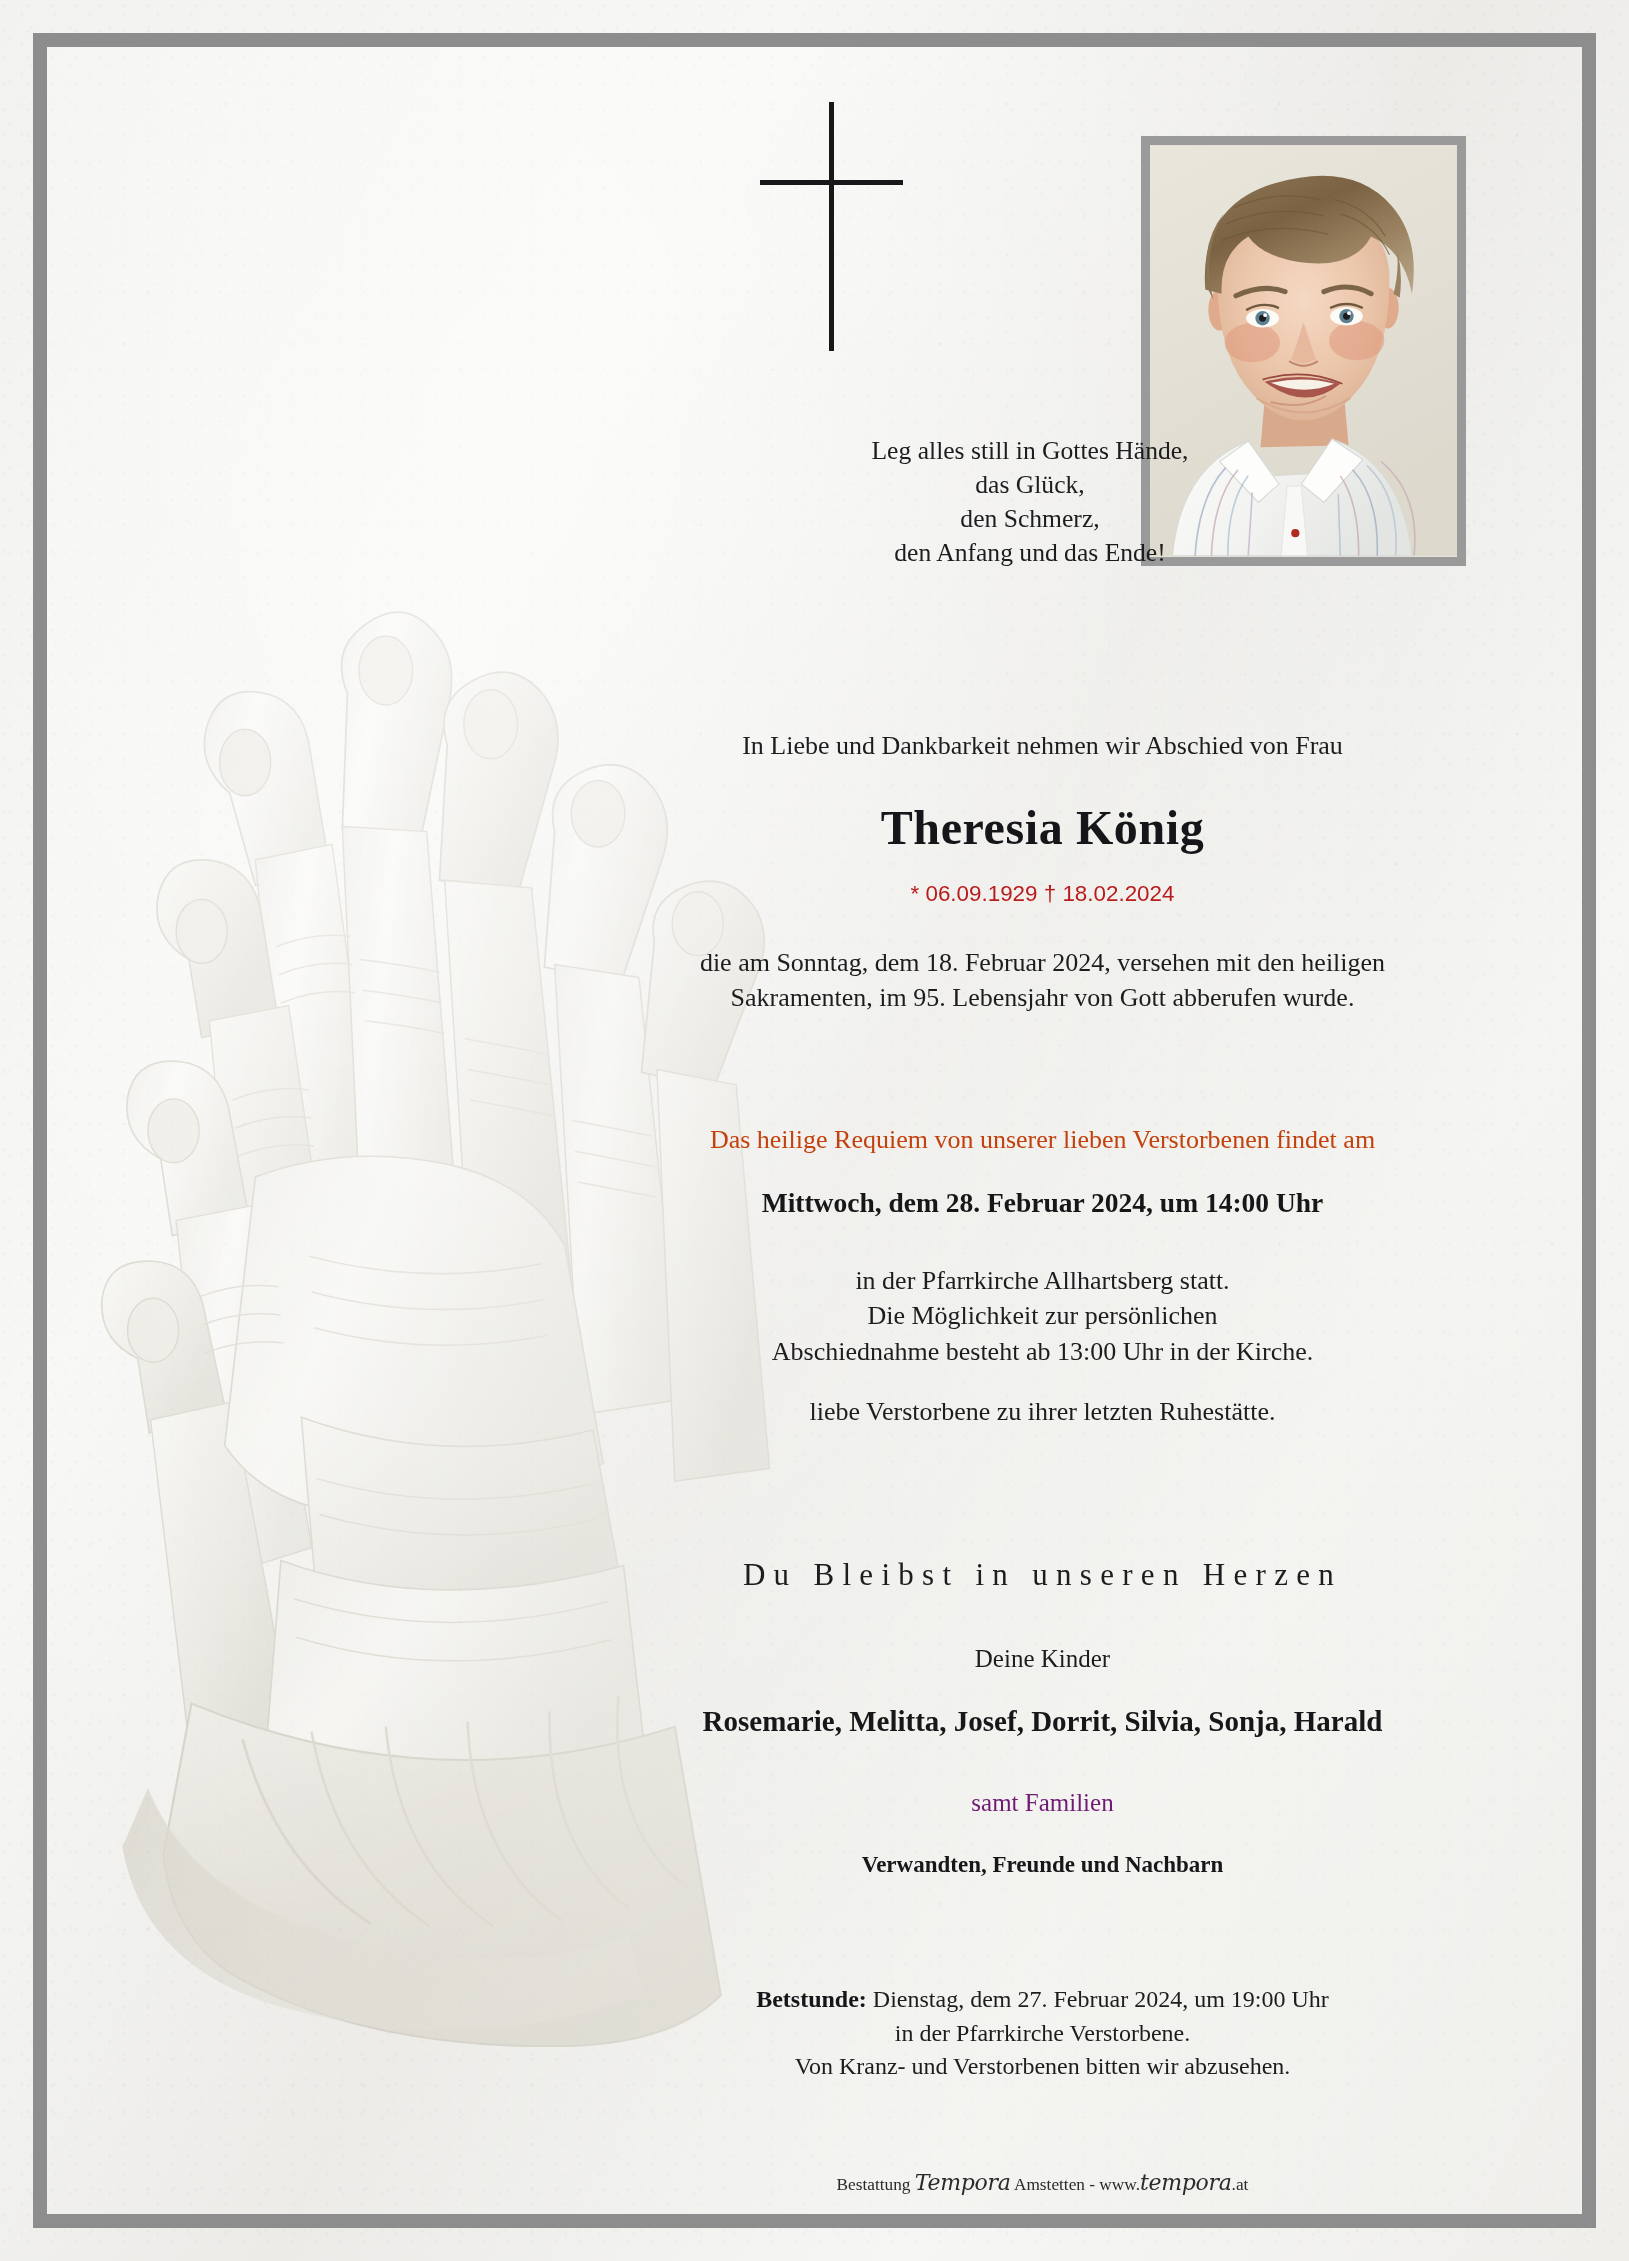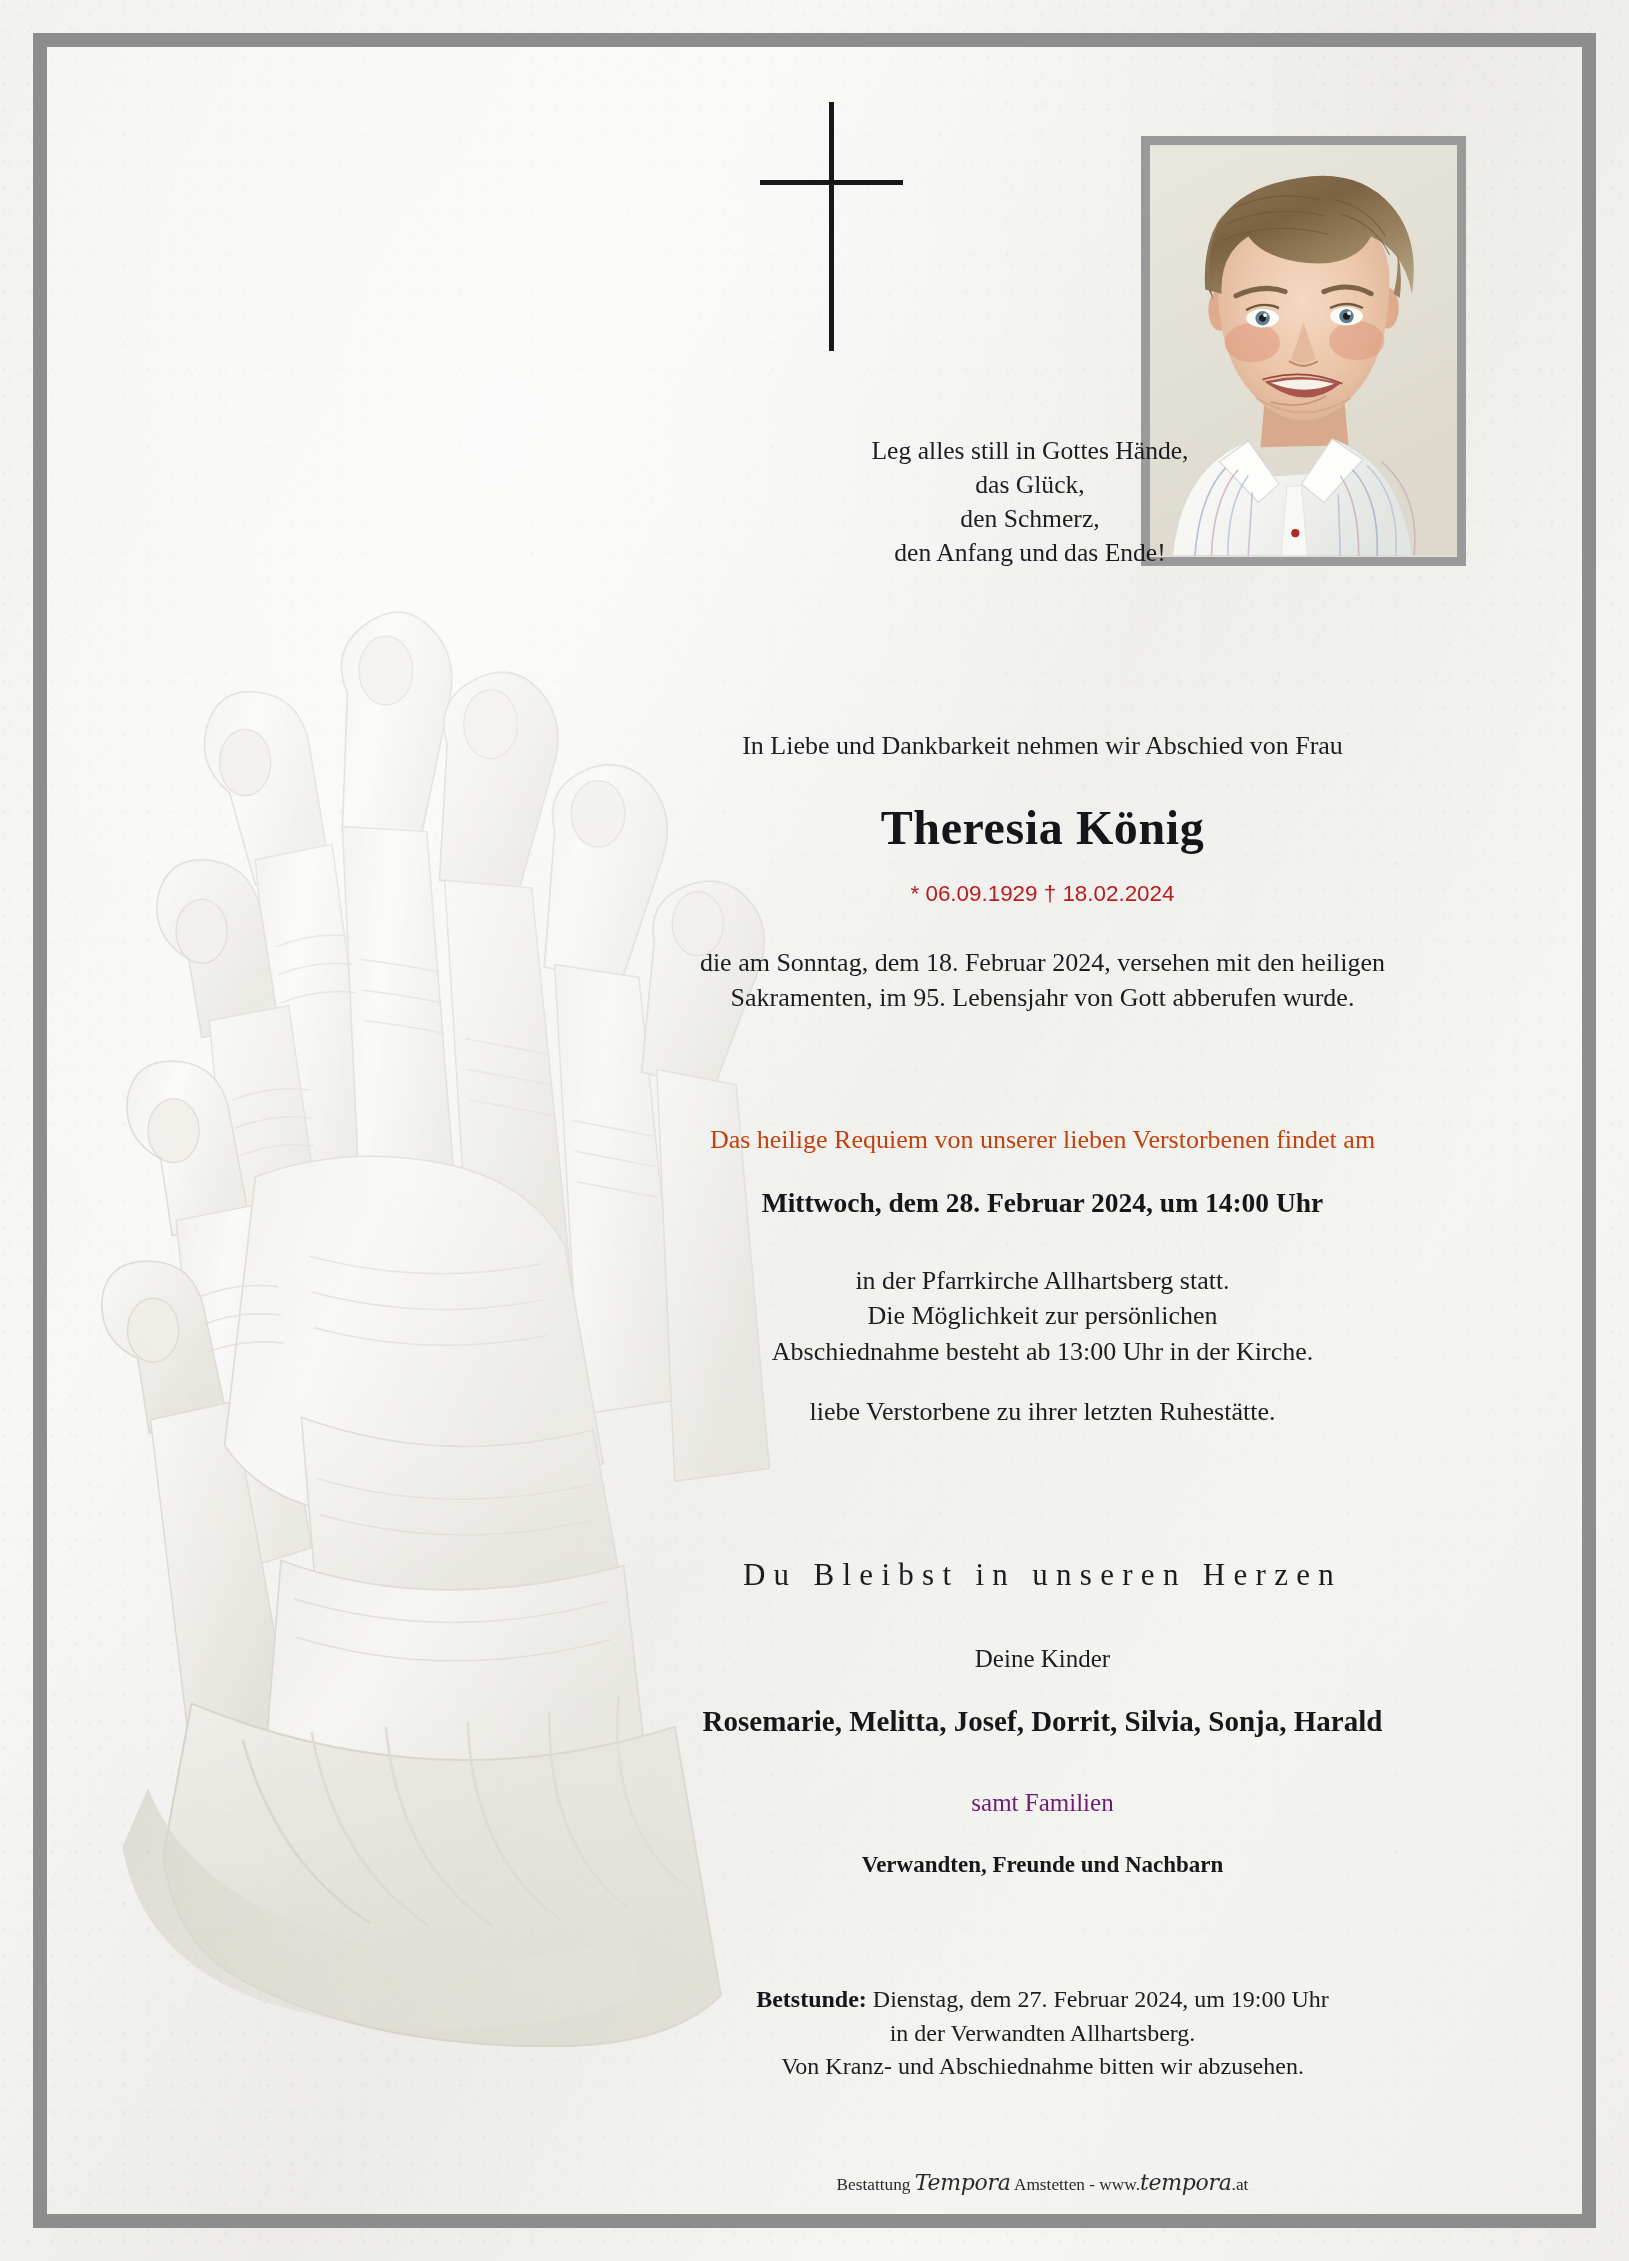--- a/index.html
+++ b/index.html
@@ -536,22 +536,22 @@
     <div class="kinder-label">Deine Kinder</div>
 
     <div class="kinder-names">Rosemarie, Melitta, Josef, Dorrit, Silvia, Sonja, Harald</div>
 
     <div class="families">samt Familien</div>
 
     <div class="relatives">Verwandten, Freunde und Nachbarn</div>
 
     <div class="betstunde">
       <div><b>Betstunde:</b><span> Dienstag, dem 27. Februar 2024, um 19:00 Uhr</span></div>
-      <div>in der Verwandten Allhartsberg.</div>
-      <div>Von Kranz- und Abschiednahme bitten wir abzusehen.</div>
+      <div>in der Pfarrkirche Verstorbene.</div>
+      <div>Von Kranz- und Verstorbenen bitten wir abzusehen.</div>
     </div>
 
     <div class="footer">
       <span>Bestattung </span><span class="script">Tempora</span><span> Amstetten - www.</span><span class="script">tempora</span><span>.at</span>
     </div>
 
   </div>
 </div>
 
 

